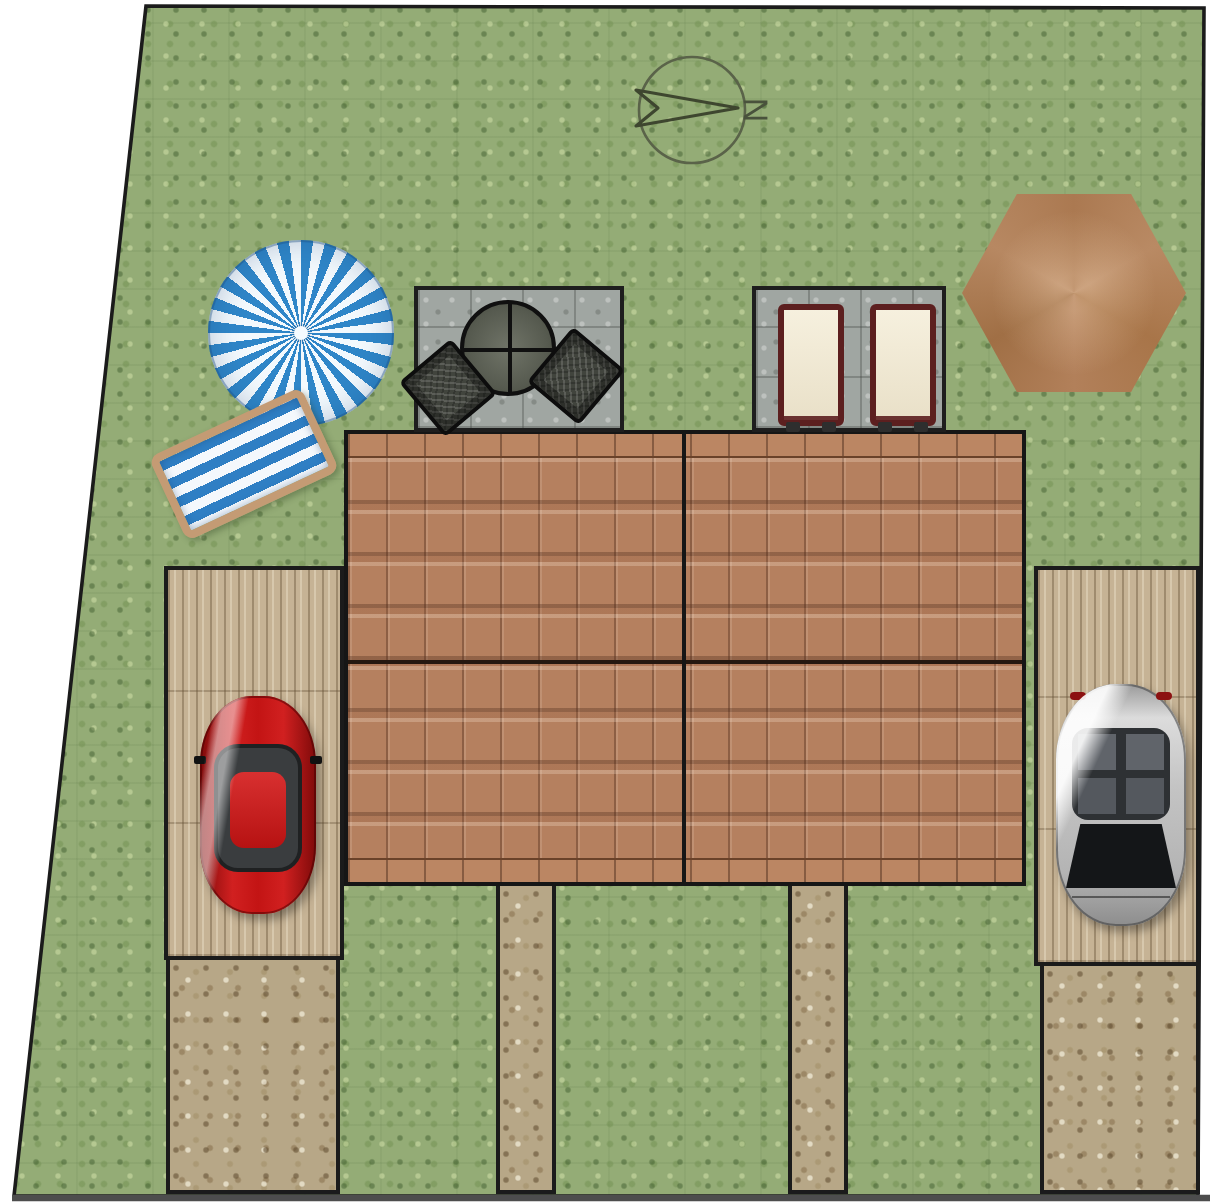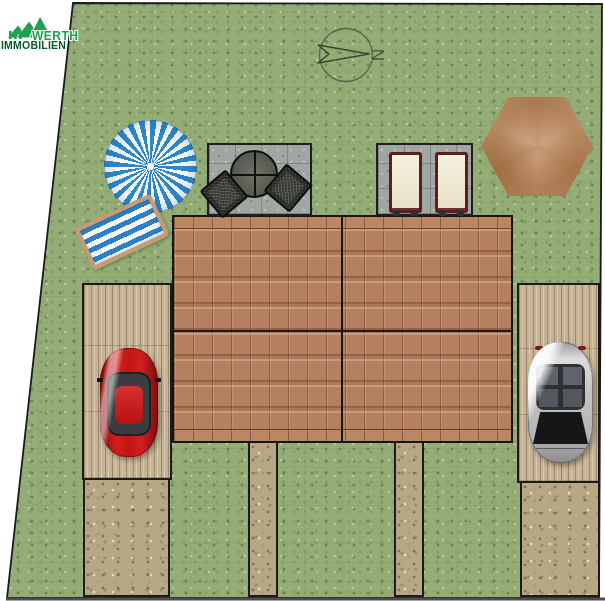--- a/index.html
+++ b/index.html
@@ -202,26 +202,14 @@
     <polygon points="73,3 602,4 599,598 7,598" fill="none" stroke="#1b1b1b" stroke-width="1.8"></polygon>
     <line x1="6" y1="599" x2="605" y2="599" stroke="#4d4d4d" stroke-width="3.2"></line>
   </svg>
 
   <svg id="compass" class="abs" width="84" height="62" viewBox="0 0 84 62">
     <circle cx="34" cy="31" r="26.5" fill="none" stroke="#5a6349" stroke-width="1.3"></circle>
     <path d="M6 21 L57 30 L6 39 L17 30 Z" fill="none" stroke="#3e462f" stroke-width="1.6" stroke-linejoin="round"></path>
     <text x="66" y="37" text-anchor="middle" font-size="17" fill="#49523c" transform="rotate(90 66 31)">N</text>
   </svg>
 
-  <div id="logo">
-    <svg class="svg-house" width="46" height="28" viewBox="0 0 46 28">
-      <polygon points="0,26 11,13 22,26" fill="#1fa14f" stroke="#ffffff" stroke-width="1"></polygon>
-      <polygon points="9,26 22,9 35,26" fill="#1fa14f" stroke="#ffffff" stroke-width="1"></polygon>
-      <polygon points="22,26 33,4 45,26" fill="#1fa14f" stroke="#ffffff" stroke-width="1"></polygon>
-      <rect x="2" y="19" width="2.6" height="8" fill="#1fa14f"></rect>
-      <rect x="7" y="21" width="2.6" height="6" fill="#1fa14f"></rect>
-      <rect x="12" y="19" width="2.6" height="8" fill="#1fa14f"></rect>
-    </svg>
-    <span class="brand1">WERTH</span>
-    <span class="brand2">IMMOBILIEN</span>
-  </div>
 
 </div>
 
 </body></html>

